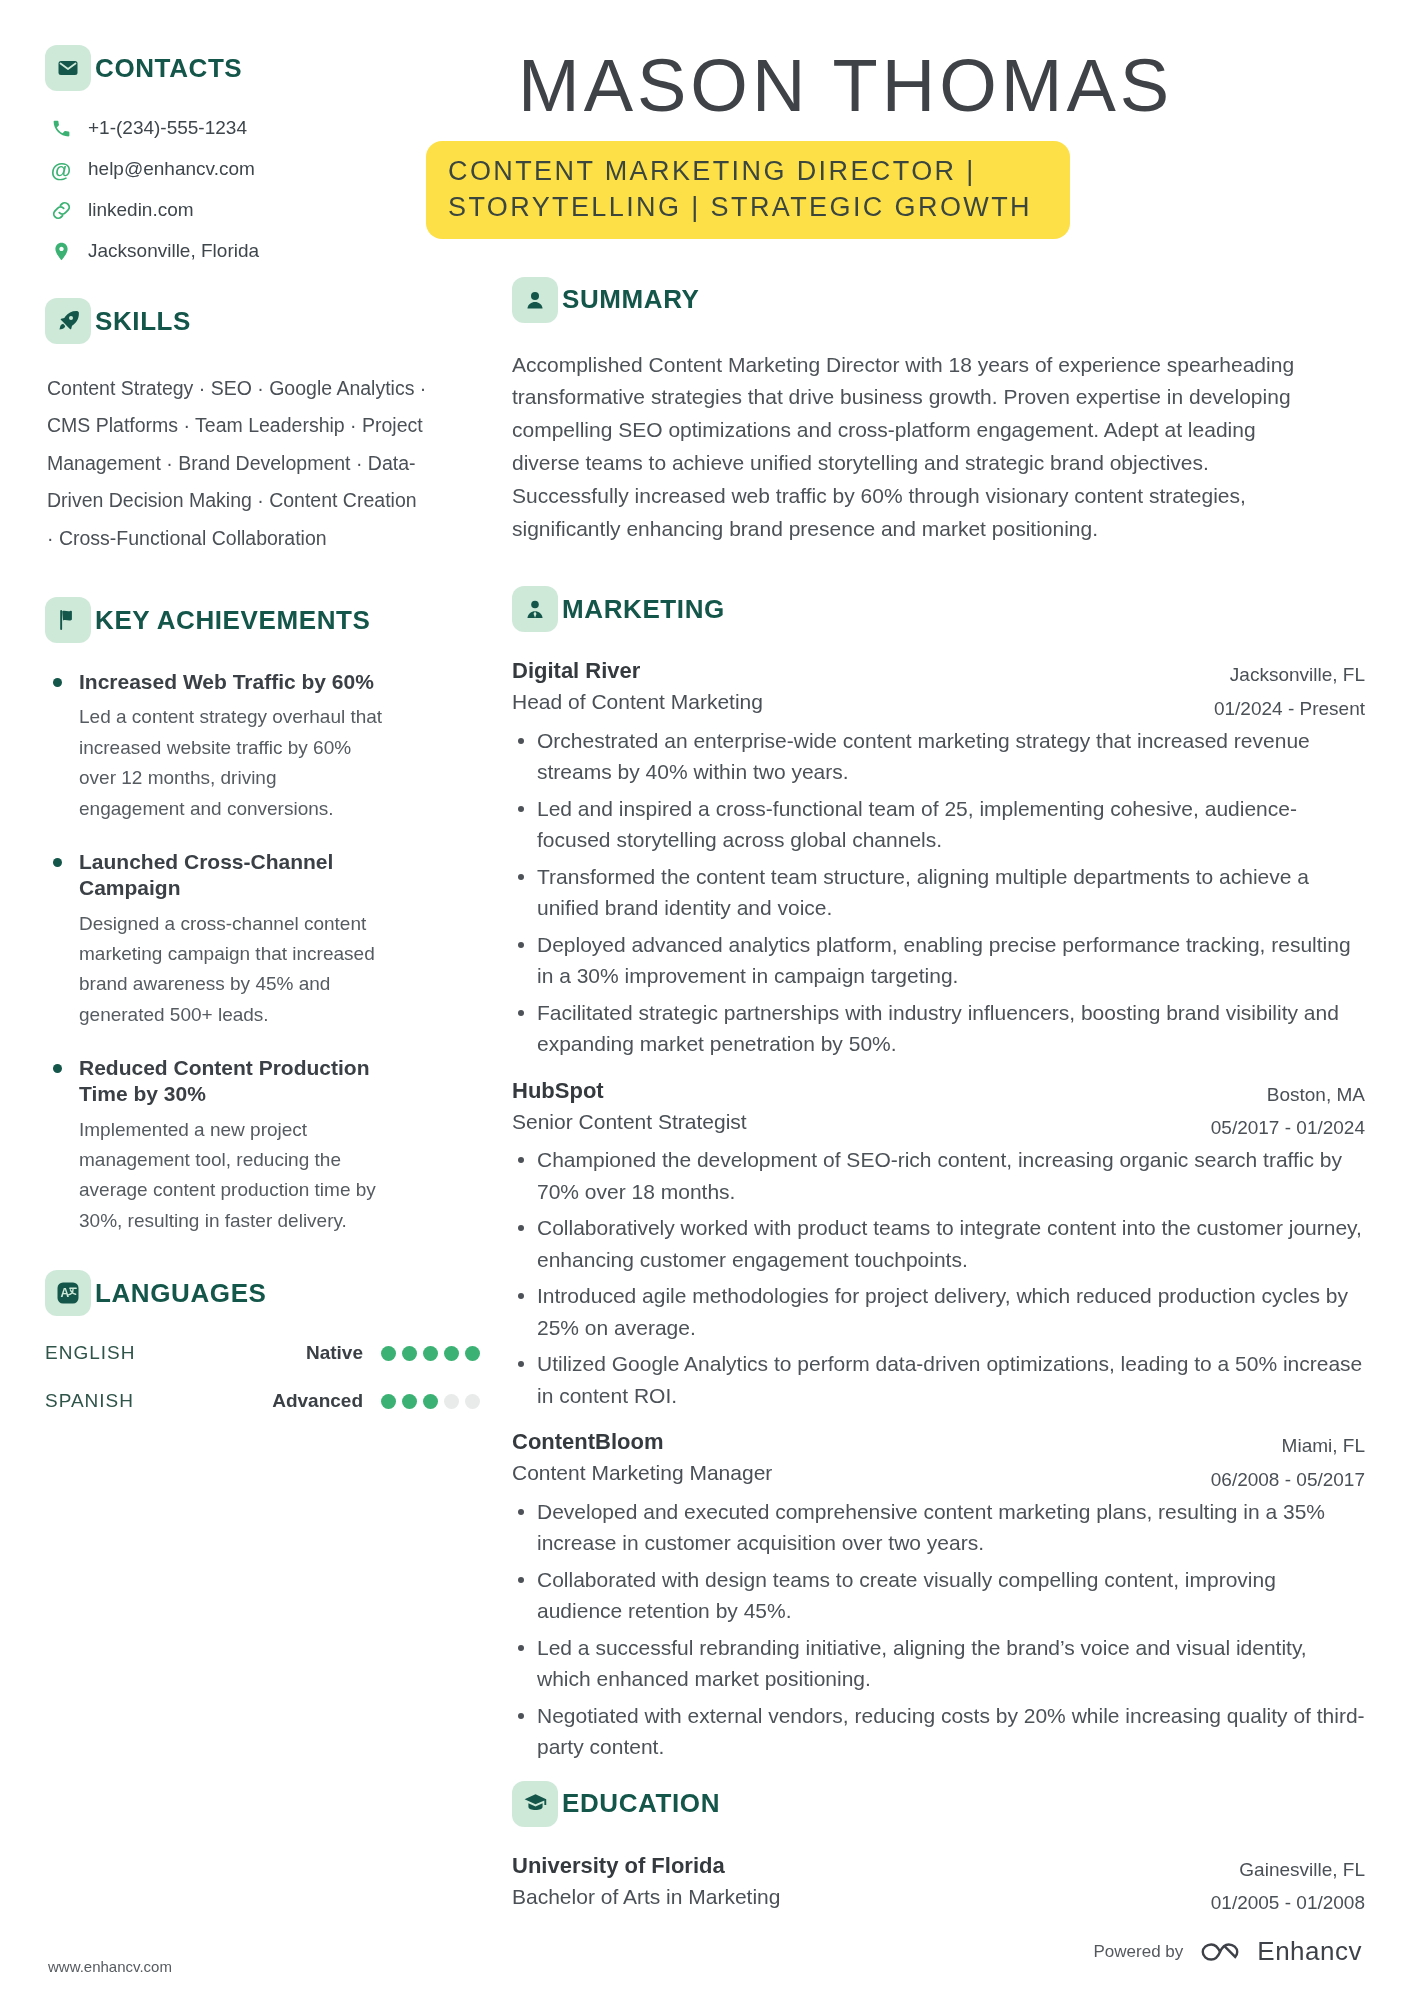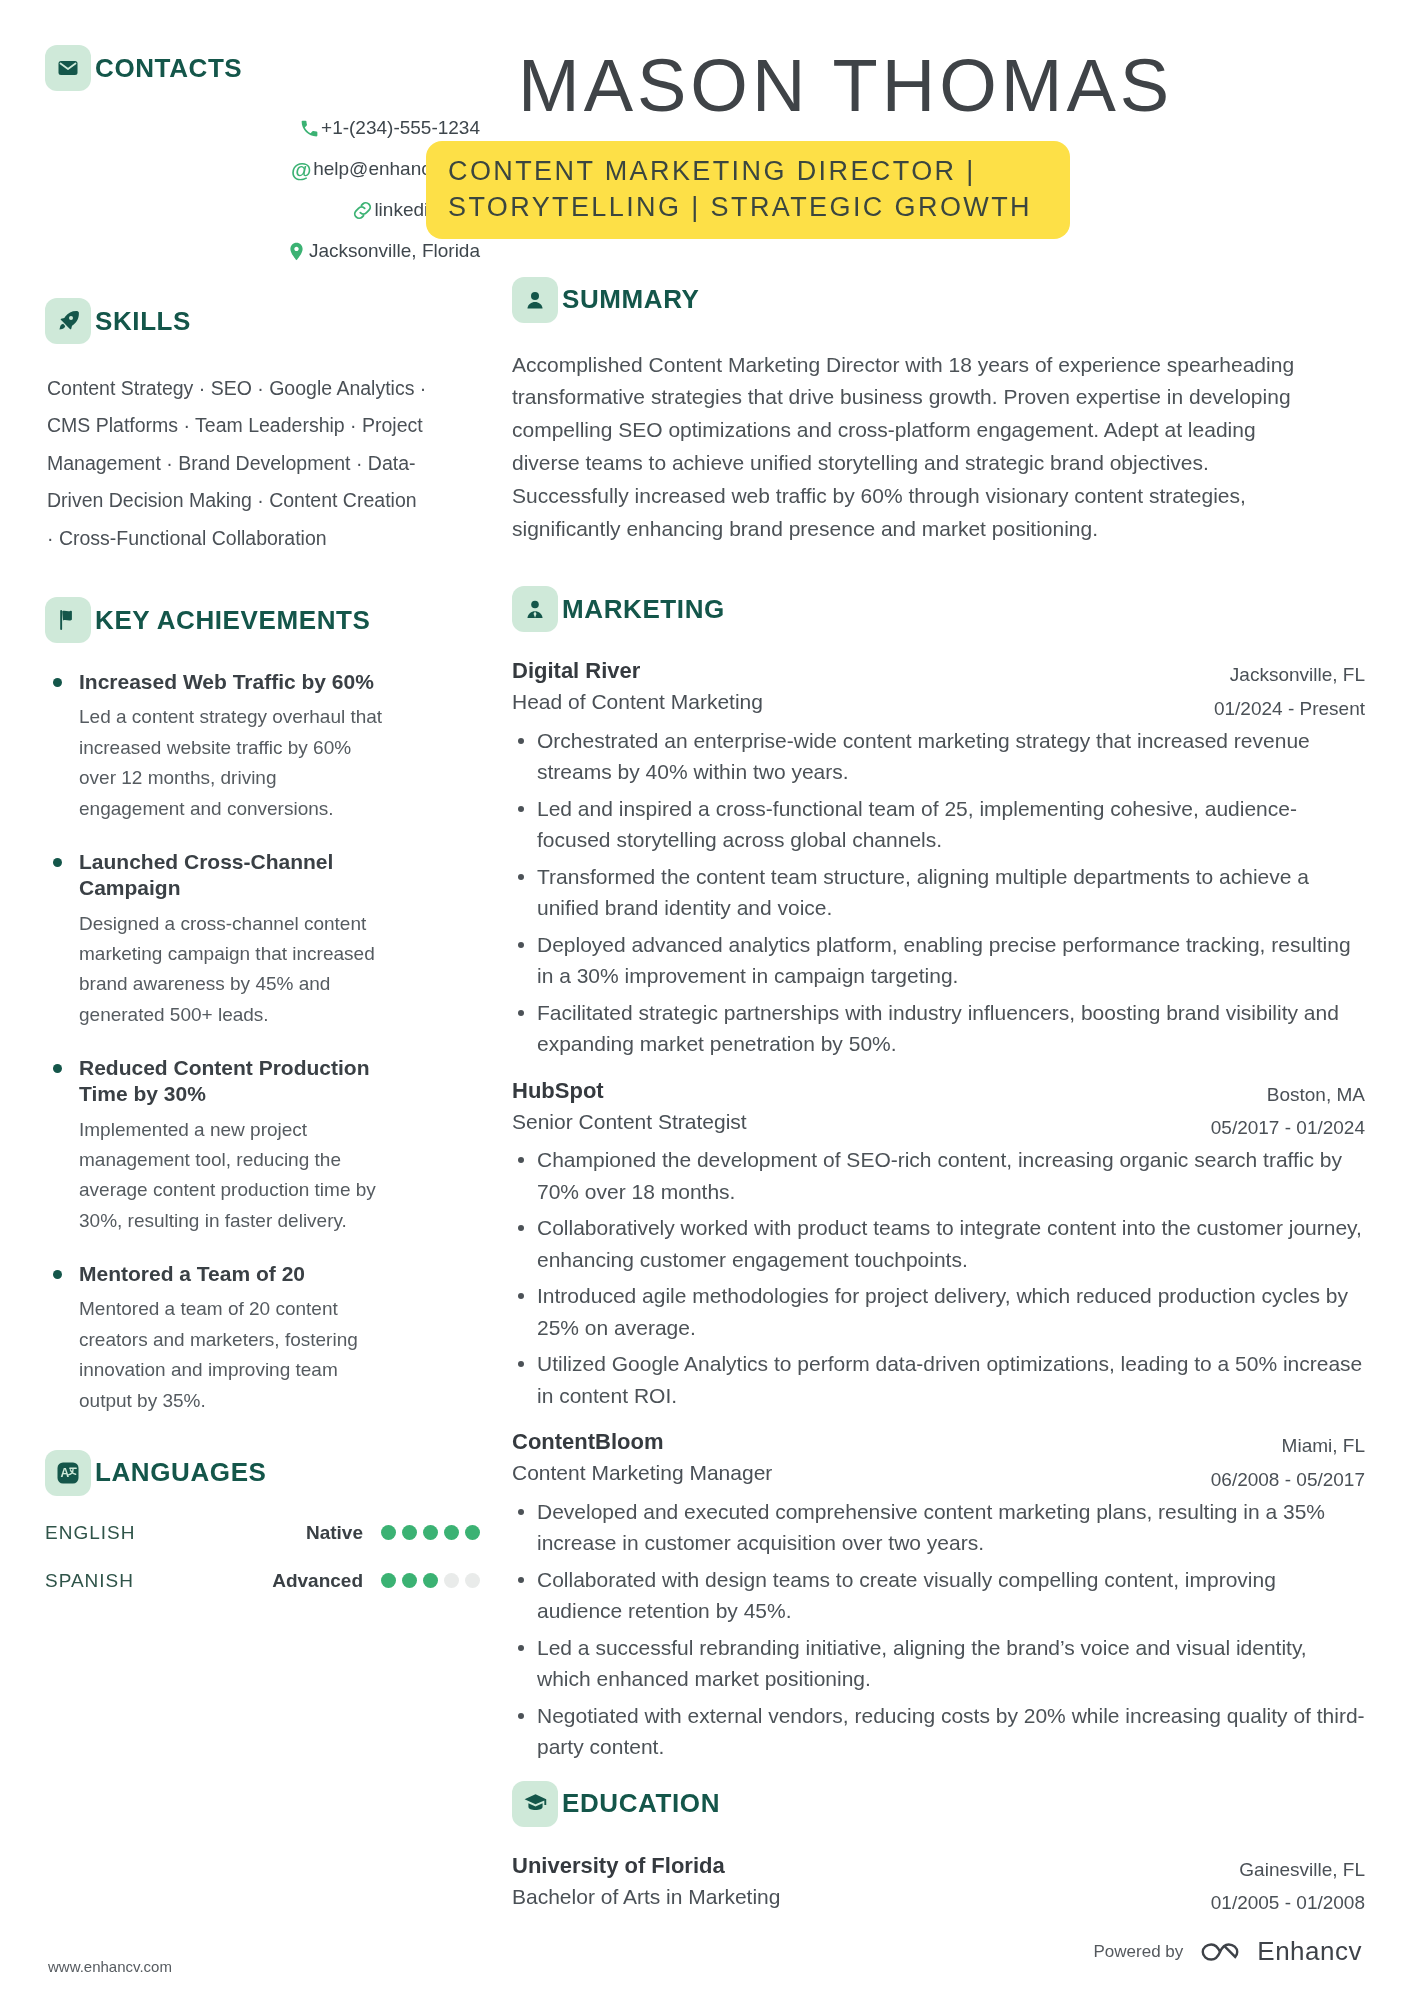--- a/index.html
+++ b/index.html
@@ -7,21 +7,21 @@
   .page{box-sizing:border-box;width:1410px;height:1995px;padding:45px 45px 0 45px;display:flex;gap:32px;overflow:hidden;}
   .sidebar{width:435px;flex:none;}
   .main{flex:1;min-width:0;}
   
   .sec-head{display:flex;align-items:center;gap:4px;margin:0 0 26px 0;}
   .icon-box{width:46px;height:46px;border-radius:12px;background:#cfe9d9;display:flex;align-items:center;justify-content:center;flex:none;}
   .icon-box svg{display:block;}
   .sec-title{font-size:26px;font-weight:bold;color:#14564a;letter-spacing:.6px;margin:0;}
   
   .contact-list{list-style:none;margin:0 0 36px 0;padding:0 0 0 4px;}
-  .contact-item{display:flex;align-items:center;font-size:19px;color:#3e464c;margin-bottom:19px;justify-content:flex-end;}
+  .contact-item{display:flex;align-items:center;gap:15px;font-size:19px;color:#3e464c;margin-bottom:19px;}
   .c-icon{width:24px;display:flex;justify-content:center;flex:none;}
   .at-glyph{font-size:21px;font-weight:bold;color:#3bb273;line-height:1;}
   
   .skills-text{font-size:19.5px;line-height:1.92;color:#4a5056;margin:0 0 40px 2px;max-width:380px;}
   
   .ach-list{list-style:none;margin:0 0 34px 0;padding:0 0 0 8px;}
   .ach{display:flex;gap:17px;margin-bottom:25px;}
   .ach-dot{width:9px;height:9px;border-radius:50%;background:#14564a;margin-top:9px;flex:none;}
   .ach-body{max-width:308px;}
   .ach-title{font-size:21px;font-weight:bold;color:#3a4045;line-height:1.25;margin-bottom:7px;}
@@ -149,27 +149,20 @@
           </li>
 
           <li class="ach">
             <span class="ach-dot"></span>
             <div class="ach-body">
               <div class="ach-title">Reduced Content Production Time by 30%</div>
               <div class="ach-desc">Implemented a new project management tool, reducing the average content production time by 30%, resulting in faster delivery.</div>
             </div>
           </li>
 
-          <li class="ach">
-            <span class="ach-dot"></span>
-            <div class="ach-body">
-              <div class="ach-title">Mentored a Team of 20</div>
-              <div class="ach-desc">Mentored a team of 20 content creators and marketers, fostering innovation and improving team output by 35%.</div>
-            </div>
-          </li>
 
       </ul>
     </section>
 
     <section>
       <div class="sec-head">
         <span class="icon-box">
           <svg width="24" height="24" viewBox="0 0 24 24">
               <rect x="1.5" y="1.5" width="21" height="21" rx="5.5" fill="#14564a"></rect>
               <text x="4.6" y="16.3" font-size="12" font-weight="bold" fill="#cfe9d9" font-family="Liberation Sans, DejaVu Sans, sans-serif">A</text>

